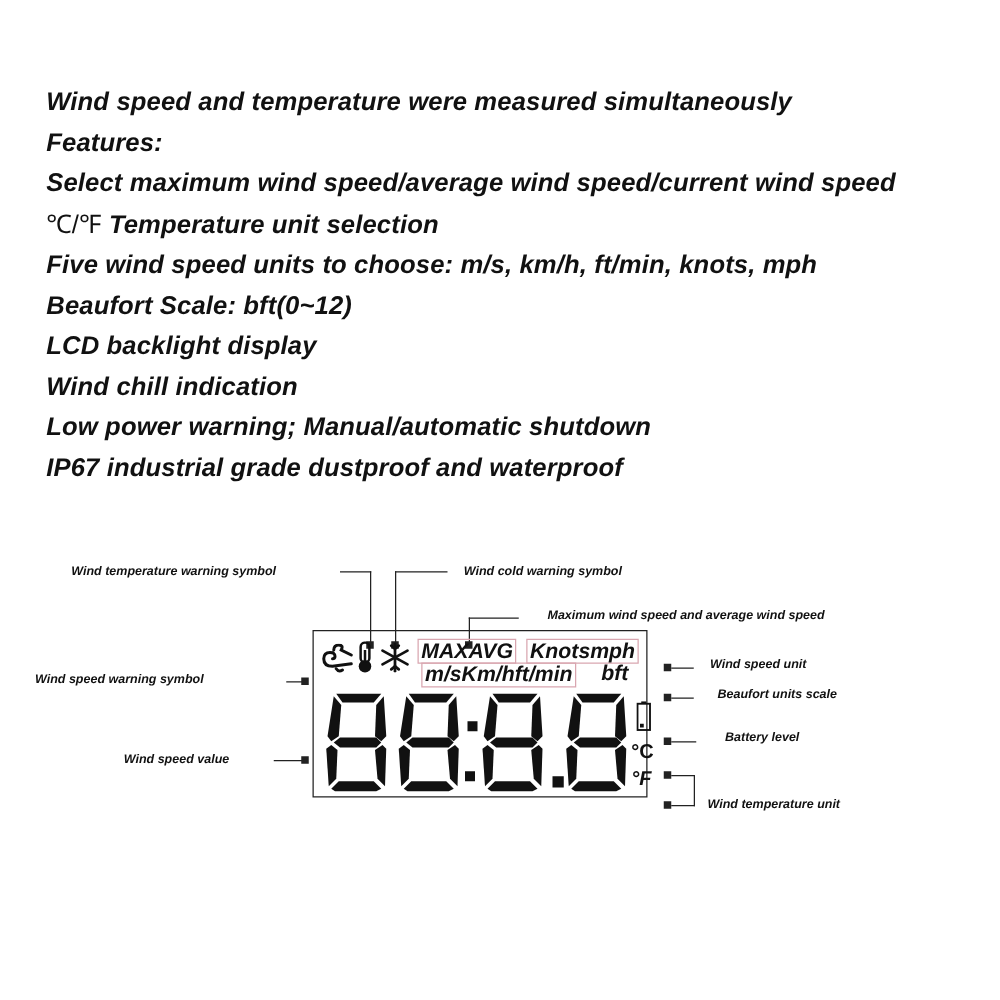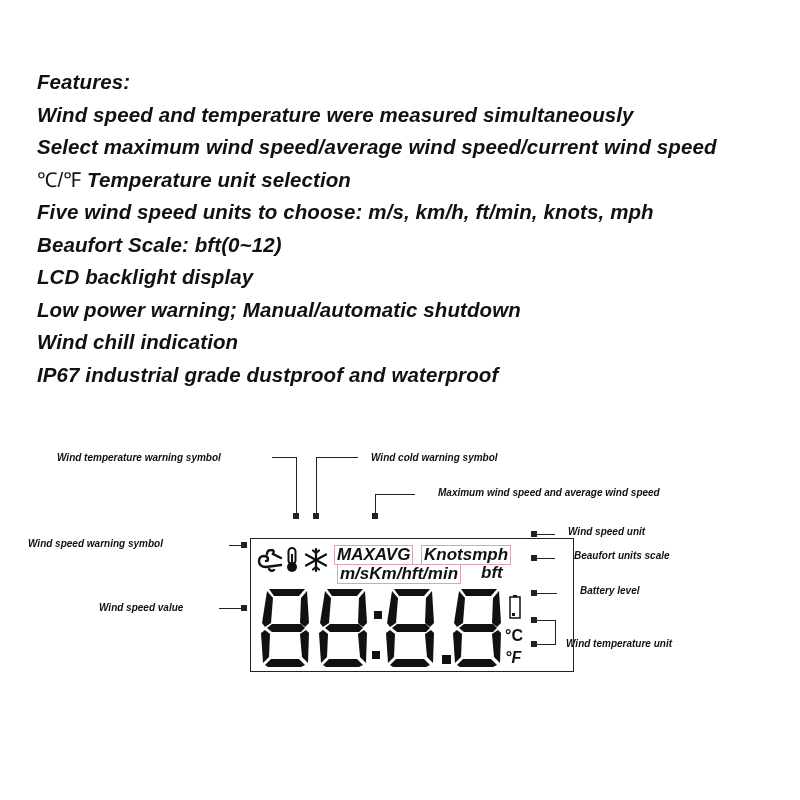--- a/index.html
+++ b/index.html
@@ -5,39 +5,39 @@
   html, body { margin:0; padding:0; background:#ffffff; }
   body { width:800px; height:800px; position:relative; overflow:hidden;
          font-family:"Liberation Sans", sans-serif; color:#111; }
   .features { position:absolute; left:37px; top:66px; }
   .feat-line { font-weight:bold; font-style:italic; font-size:20.5px; line-height:32.5px;
                white-space:nowrap; letter-spacing:0.1px; }
   .unit-sym { font-style:normal; font-weight:normal; }
   .lbl { position:absolute; font-weight:bold; font-style:italic; font-size:10px; white-space:nowrap; }
   .line { position:absolute; background:#222; }
   .sq { position:absolute; width:6px; height:6px; background:#222; }
-  .lcd { position:absolute; left:250px; top:538px; width:324px; height:134px;
+  .lcd { position:absolute; left:250px; top:504px; width:268px; height:134px;
          border:1.5px solid #222; box-sizing:border-box; }
   .seg-text { position:absolute; font-weight:bold; font-style:italic; font-size:17px; line-height:18px; white-space:nowrap; }
   .boxed { border:1px solid #d9a6b0; padding:0 2px; }
   .lcd svg { position:absolute; }
 </style>
 </head>
 <body>
 
 <div class="features">
+  <div class="feat-line">Wind speed and temperature were measured simultaneously</div>
   <div class="feat-line">Features:</div>
-  <div class="feat-line">Wind speed and temperature were measured simultaneously</div>
   <div class="feat-line">Select maximum wind speed/average wind speed/current wind speed</div>
   <div class="feat-line"><span class="unit-sym">℃/℉</span><span> Temperature unit selection</span></div>
   <div class="feat-line">Five wind speed units to choose: m/s, km/h, ft/min, knots, mph</div>
   <div class="feat-line">Beaufort Scale: bft(0~12)</div>
   <div class="feat-line">LCD backlight display</div>
+  <div class="feat-line">Wind chill indication</div>
   <div class="feat-line">Low power warning; Manual/automatic shutdown</div>
-  <div class="feat-line">Wind chill indication</div>
   <div class="feat-line">IP67 industrial grade dustproof and waterproof</div>
 </div>
 
 <div class="lbl" style="left:57px; top:452px;">Wind temperature warning symbol</div>
 <div class="lbl" style="left:371px; top:452px;">Wind cold warning symbol</div>
 <div class="lbl" style="left:438px; top:487px;">Maximum wind speed and average wind speed</div>
 <div class="lbl" style="left:28px; top:538px;text-align:center;">Wind speed warning symbol</div>
 <div class="lbl" style="left:99px; top:602px;">Wind speed value</div>
 <div class="lbl" style="left:568px; top:526px;">Wind speed unit</div>
 <div class="lbl" style="left:574px; top:550px;">Beaufort units scale</div>

